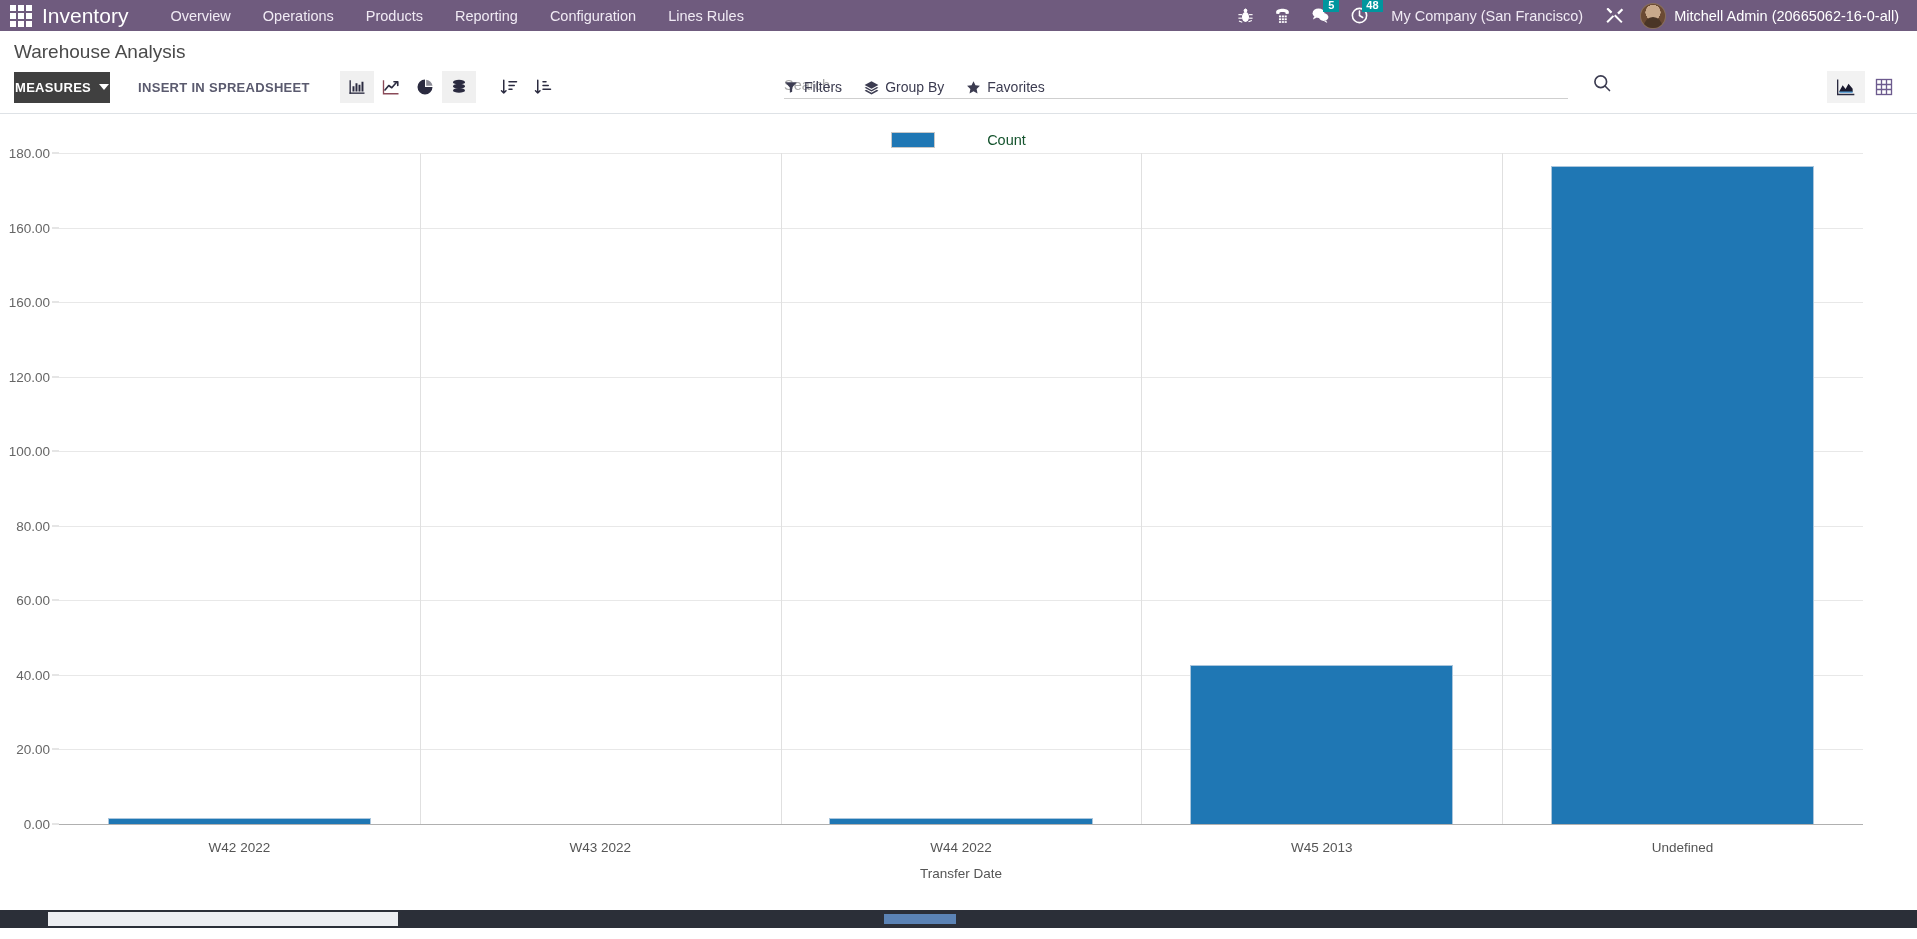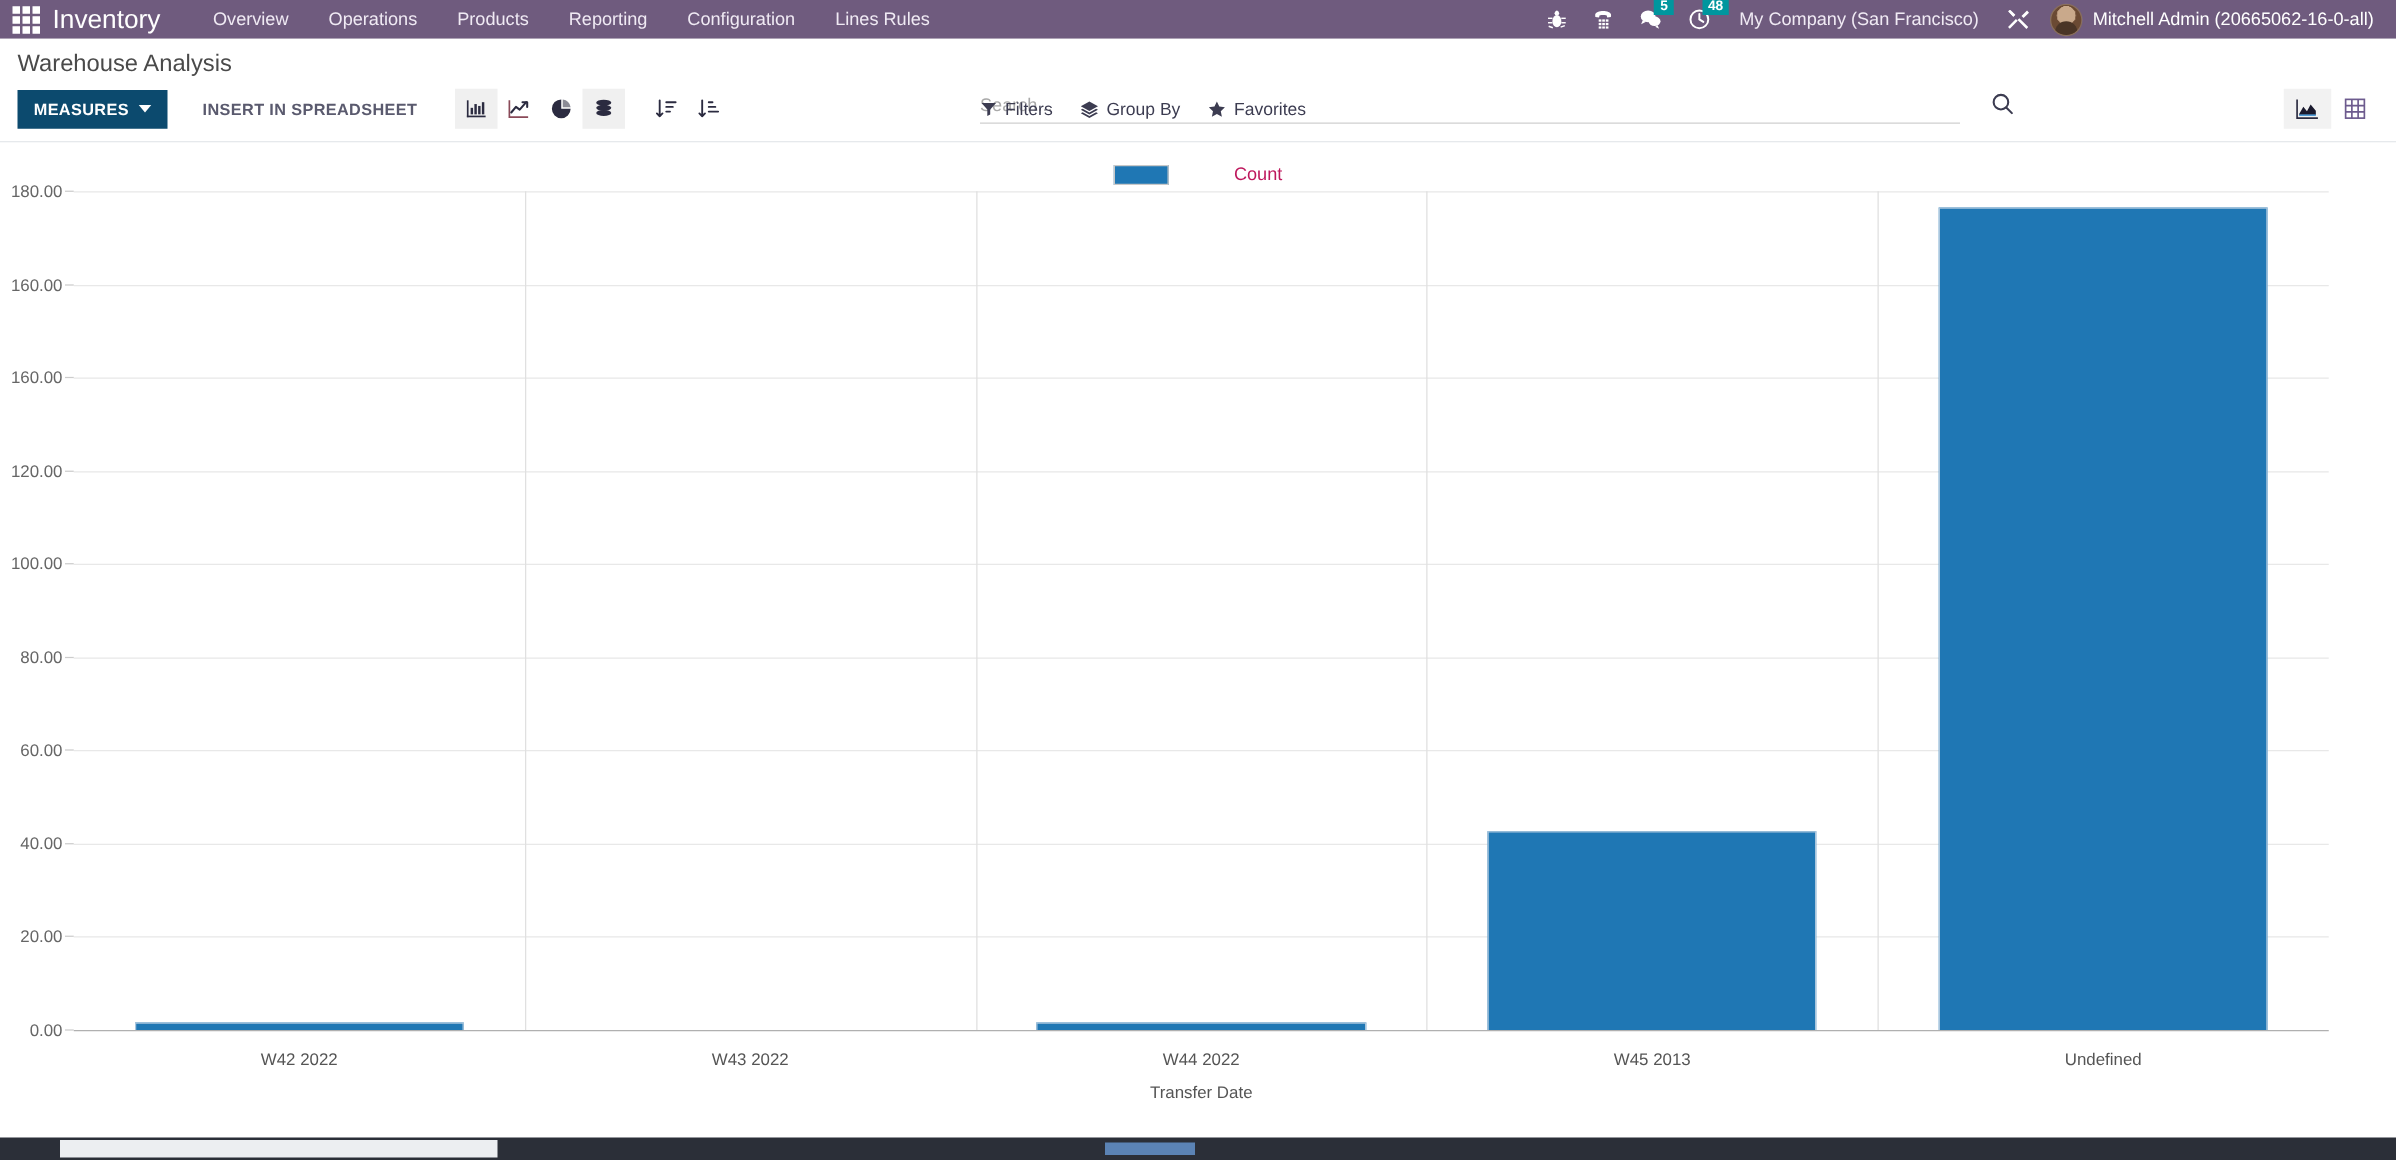--- a/index.html
+++ b/index.html
@@ -145,26 +145,26 @@
   }
 
   .cp-bottom {
     display: flex;
     align-items: center;
     padding: 4px 14px 10px 14px;
     position: relative;
     min-height: 44px;
   }
   .btn-measures {
-    background: #0c4a6e;
+    background: #404040;
     color: #ffffff;
     font-size: 13px;
     font-weight: 700;
     letter-spacing: .3px;
-    padding: 8px 13px;
+    padding: 8px 1px;
     border: none;
     cursor: pointer;
     display: flex;
     align-items: center;
     gap: 8px;
     font-family: "Liberation Sans", sans-serif;
   }
   .caret-down {
     width: 0; height: 0;
     border-left: 5px solid transparent;
@@ -230,21 +230,21 @@
     top: 18px; left: 0; right: 0;
     display: flex; align-items: center; justify-content: center;
     gap: 10px;
     z-index: 5;
   }
   .legend-swatch {
     width: 44px; height: 16px;
     background: #1f77b4;
     border: 1px solid #c8c8c8;
   }
-  .legend-label { font-size: 14.5px; color: #be185d; margin-left: 42px; }
+  .legend-label { font-size: 14.5px; color: #14532d; margin-left: 42px; }
 
   .plot {
     position: absolute;
     left: 59px;
     top: 39px;
     right: 54px;
     bottom: 104px;
   }
   .gridline {
     position: absolute;

